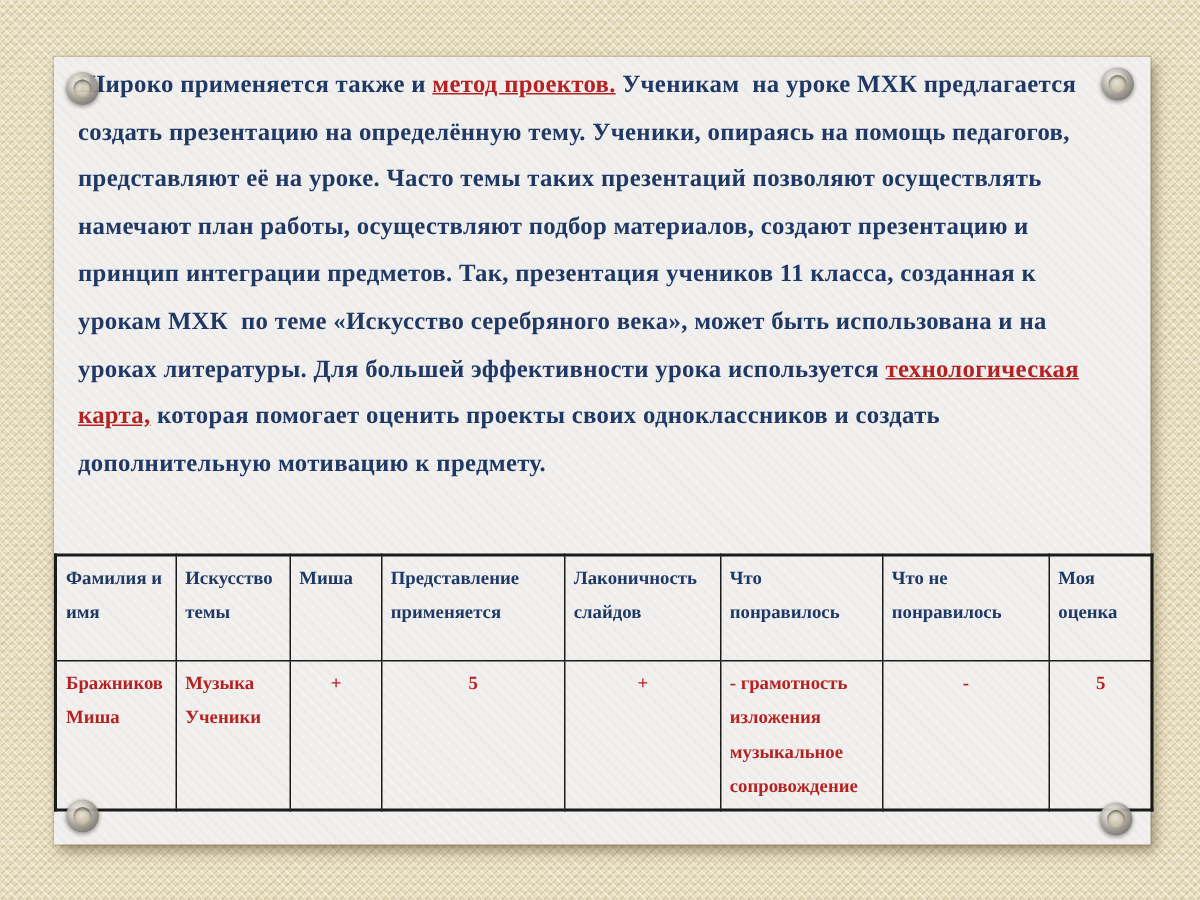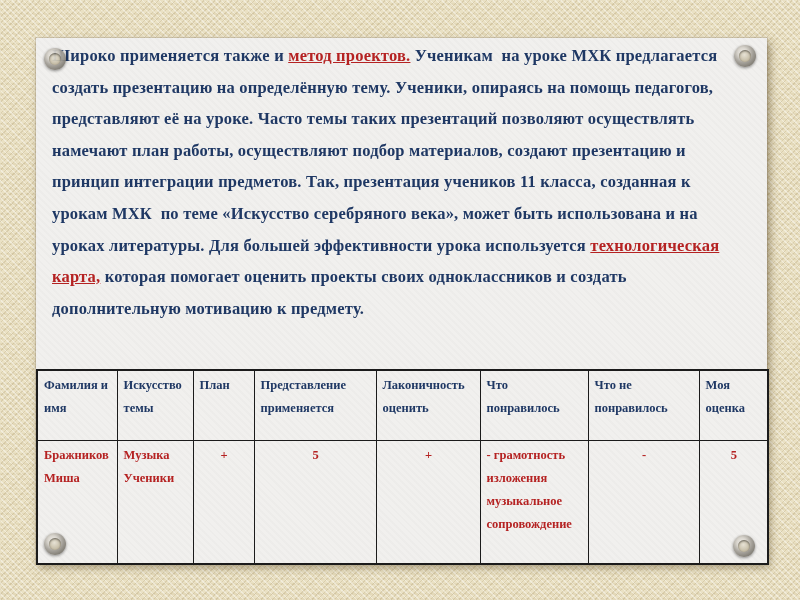--- a/index.html
+++ b/index.html
@@ -36,21 +36,21 @@
     border: 2px solid var(--tborder, #1b1b1b);
     font-size: 12.5px; font-weight: bold;
   }
   .eval-table th, .eval-table td {
     border: 1.5px solid var(--tborder, #1b1b1b);
     vertical-align: top; text-align: left;
     padding: 3px 5px 2px 6px; line-height: 23px;
     overflow: hidden;
   }
   .eval-table th { color: var(--blue, #1f3864); font-weight: bold; height: 70px; }
-  .eval-table td { color: var(--red, #b52222); height: 124px; }
+  .eval-table td { color: var(--red, #b52222); height: 100px; }
   .eval-table td.center { text-align: center; }
   col.c1 { width: 80px; }  col.c2 { width: 76px; }
   col.c3 { width: 61px; }  col.c4 { width: 122px; }
   col.c5 { width: 104px; } col.c6 { width: 108px; }
   col.c7 { width: 111px; } col.c8 { width: 69px; }
 
   .screw {
     position: absolute; width: 22px; height: 22px; border-radius: 50%;
     background: radial-gradient(circle at 40% 35%, #f0eee9 0%, #d8d4cc 25%, #a5a199 48%, #716d64 80%, #4c4841 100%);
     box-shadow: 0 1px 3px rgba(0,0,0,0.45);
@@ -93,23 +93,23 @@
           <col class="c4">
         <col class="c5">
           <col class="c6">
           <col class="c7">
           <col class="c8">
       </colgroup>
       <thead>
         <tr>
             <th>Фамилия и имя</th>
             <th>Искусство темы</th>
-            <th>План</th>
+            <th>Миша</th>
             <th>Представление применяется</th>
-            <th>Лаконичность оценить</th>
+            <th>Лаконичность слайдов</th>
             <th>Что понравилось</th>
             <th>Что не понравилось</th>
             <th>Моя оценка</th>
           </tr>
       </thead>
       <tbody>
           <tr>
             <td>Бражников Миша</td>
             <td>Музыка Ученики</td>
             <td class="center">+</td>

